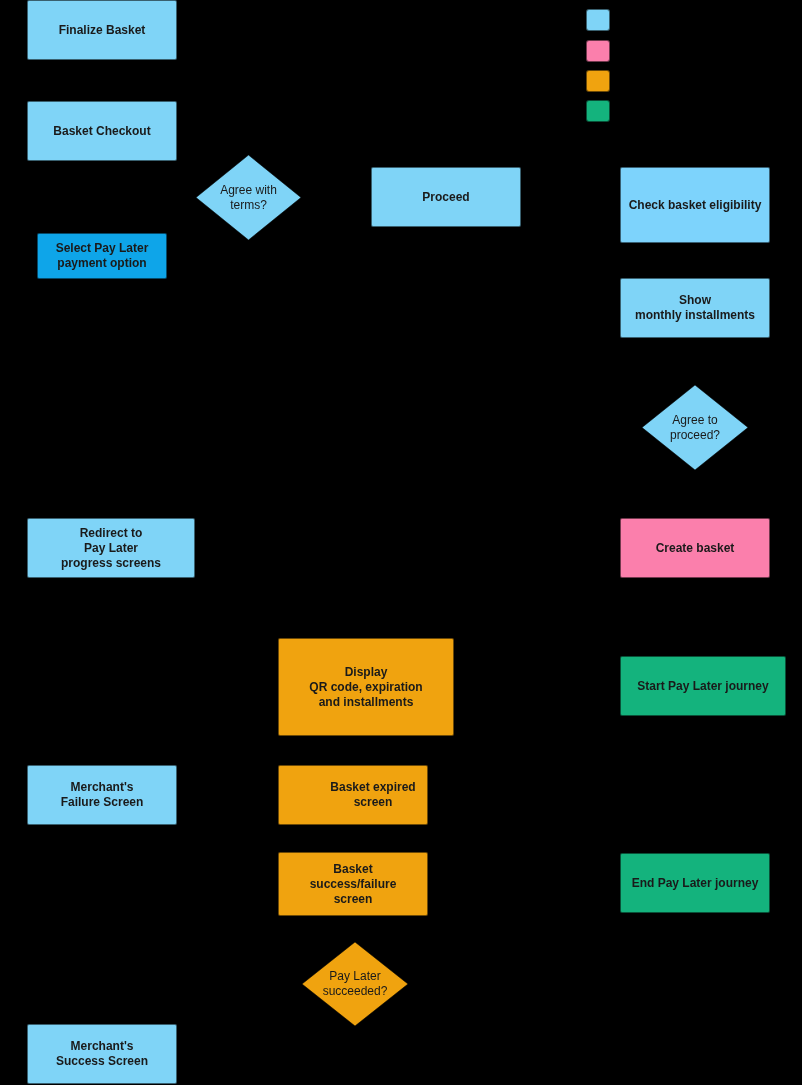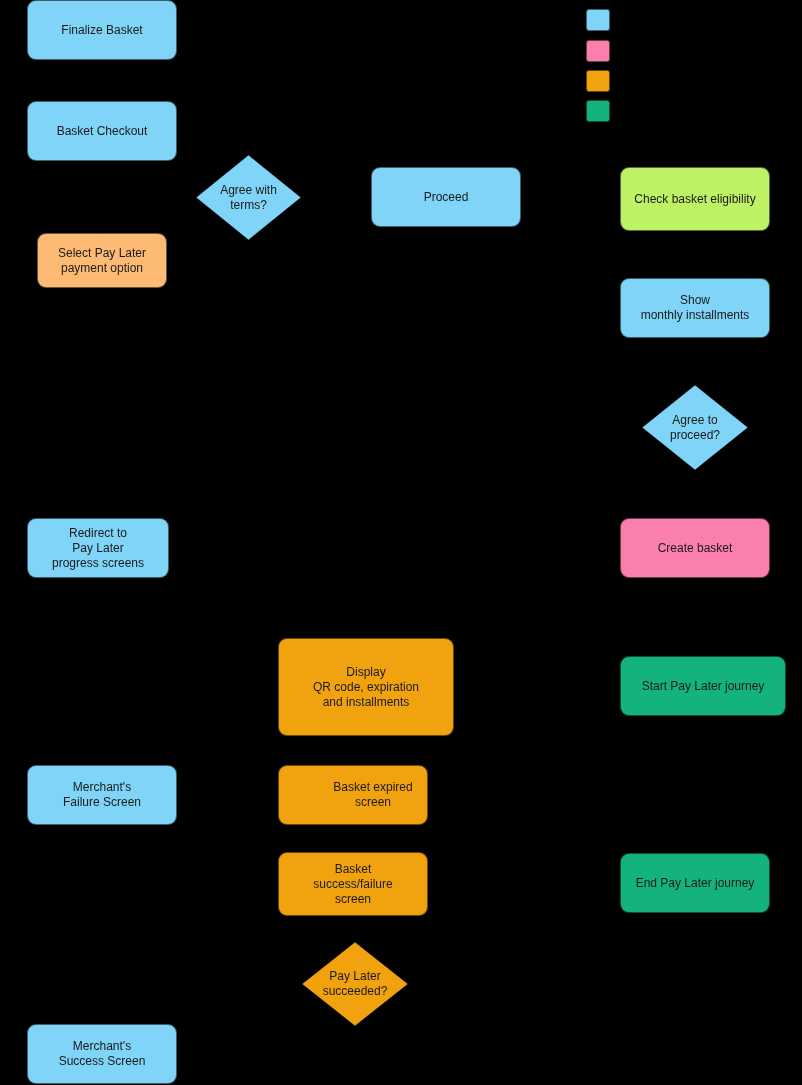--- a/index.html
+++ b/index.html
@@ -26,21 +26,22 @@
     justify-content: center;
     text-align: center;
     color: #1a1a1a;
     font-family: "Liberation Sans", sans-serif;
     font-size: 12px;
     line-height: 15px;
     white-space: pre-line;
     border: 1px solid rgba(0,0,0,0.55);
   }
   .node.box {
-    border-radius: 9px;
+    border-radius: 2px;
+    font-weight: bold;
   }
   .node.diamond {
     border: none;
     background: transparent !important;
   }
   .node.diamond .dia-shape {
     position: absolute;
     left: 0; top: 0;
     width: 100%; height: 100%;
   }
@@ -67,30 +68,30 @@
     <div class="legend-swatch" style="left: 586px; top: 40px; background: rgb(251, 127, 172);"></div>
     <div class="legend-swatch" style="left: 586px; top: 70px; background: rgb(240, 163, 15);"></div>
     <div class="legend-swatch" style="left: 586px; top: 100px; background: rgb(20, 179, 125);"></div>
     <div class="node box" style="left: 27px; top: 0px; width: 150px; height: 60px; background: rgb(127, 212, 247);"><span>Finalize Basket</span></div>
     <div class="node box" style="left: 27px; top: 101px; width: 150px; height: 60px; background: rgb(127, 212, 247); align-items: center;"><span>Basket Checkout</span></div>
     <div class="node diamond" style="left: 196px; top: 155px; width: 105px; height: 85px;"><svg class="dia-shape" viewBox="0 0 105 85" preserveAspectRatio="none">
         <polygon points="52.5,0 105,42.5 52.5,85 0,42.5" fill="#7FD4F7" stroke="rgba(0,0,0,0.55)" stroke-width="1"></polygon>
       </svg><span class="dia-label">Agree with
 terms?</span></div>
     <div class="node box" style="left: 371px; top: 167px; width: 150px; height: 60px; background: rgb(127, 212, 247);"><span>Proceed</span></div>
-    <div class="node box" style="left: 620px; top: 167px; width: 150px; height: 64px; background: #bef264;"><span>Check basket eligibility</span></div>
-    <div class="node box" style="left: 37px; top: 233px; width: 130px; height: 55px; background: #fdba74;"><span>Select Pay Later
+    <div class="node box" style="left: 620px; top: 167px; width: 150px; height: 76px; background: #7dd3fc;"><span>Check basket eligibility</span></div>
+    <div class="node box" style="left: 37px; top: 233px; width: 130px; height: 46px; background: #0ea5e9;"><span>Select Pay Later
 payment option</span></div>
     <div class="node box" style="left: 620px; top: 278px; width: 150px; height: 60px; background: rgb(127, 212, 247);"><span>Show
 monthly installments</span></div>
     <div class="node diamond" style="left: 642px; top: 385px; width: 106px; height: 85px;"><svg class="dia-shape" viewBox="0 0 106 85" preserveAspectRatio="none">
         <polygon points="53,0 106,42.5 53,85 0,42.5" fill="#7FD4F7" stroke="rgba(0,0,0,0.55)" stroke-width="1"></polygon>
       </svg><span class="dia-label">Agree to
 proceed?</span></div>
-    <div class="node box" style="left: 27px; top: 518px; width: 142px; height: 60px; background: rgb(127, 212, 247); text-align: center;"><span>Redirect to
+    <div class="node box" style="left: 27px; top: 518px; width: 168px; height: 60px; background: rgb(127, 212, 247); text-align: center;"><span>Redirect to
 Pay Later
 progress screens</span></div>
     <div class="node box" style="left: 620px; top: 518px; width: 150px; height: 60px; background: rgb(251, 127, 172);"><span>Create basket</span></div>
     <div class="node box" style="left: 278px; top: 638px; width: 176px; height: 98px; background: rgb(240, 163, 15);"><span>Display
 QR code, expiration
 and installments</span></div>
     <div class="node box" style="left: 620px; top: 656px; width: 166px; height: 60px; background: rgb(20, 179, 125);"><span>Start Pay Later journey</span></div>
     <div class="node box" style="left: 27px; top: 765px; width: 150px; height: 60px; background: rgb(127, 212, 247);"><span>Merchant's
 Failure Screen</span></div>
     <div class="node box" style="left: 278px; top: 765px; width: 150px; height: 60px; background: rgb(240, 163, 15); padding-left: 40px;"><span>Basket expired

